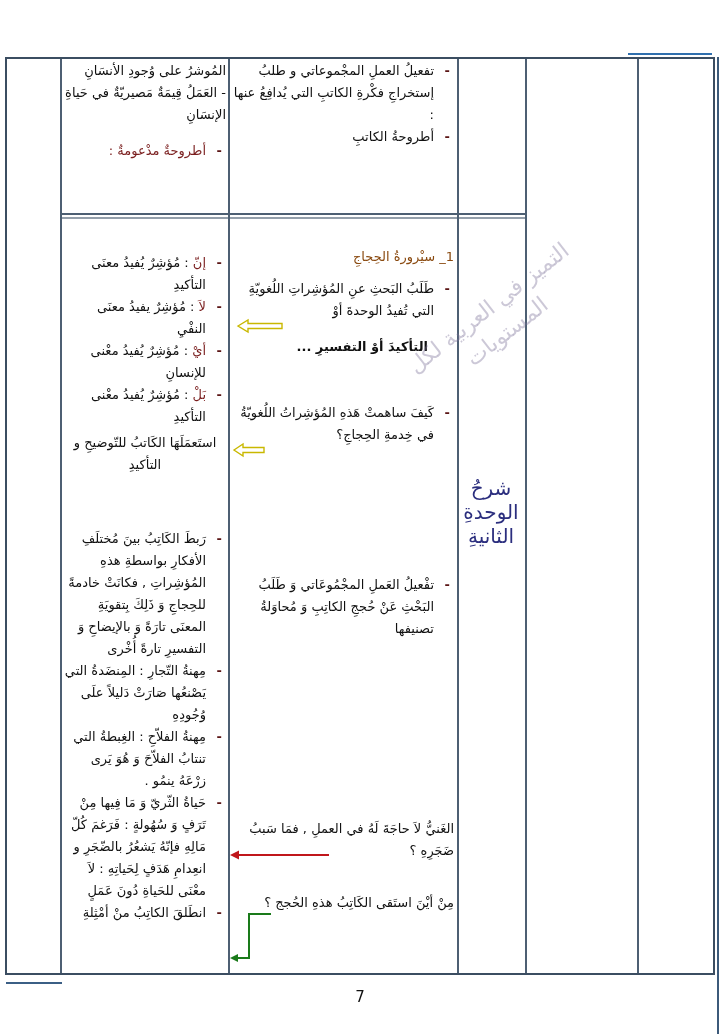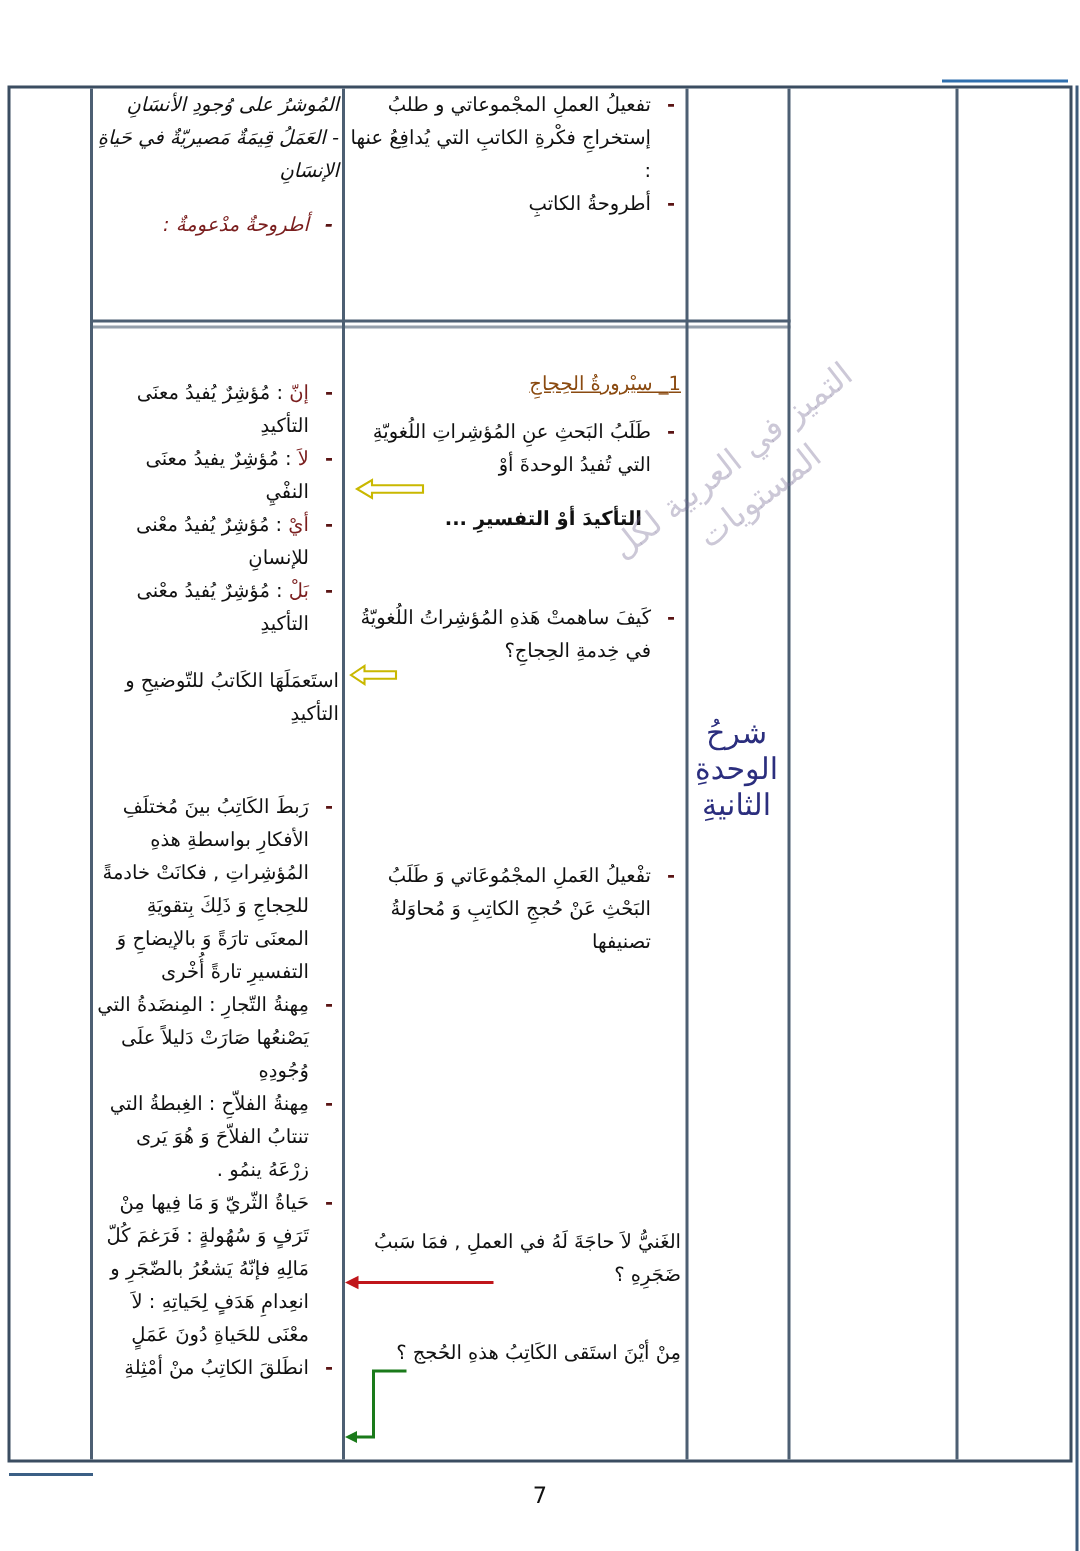--- a/index.html
+++ b/index.html
@@ -21,21 +21,21 @@
   .cell {
     position: absolute; direction: rtl; text-align: right;
     font-size: 13px; line-height: 22px; box-sizing: border-box;
   }
   .item { position: relative; padding-right: 20px; margin: 0; }
   .item .dash {
     position: absolute; right: 4px; top: 0; font-weight: bold; color: #5a1414;
   }
   .item.plain { padding-right: 0; }
   .kw { color: #7a1e1e; }
-  .title { color: #8a4a10; text-decoration: underline; }
+  .title { color: #8a4a10; }
   .gap { height: 14px; }
   .underline { }
 
   .unit-label {
     position: absolute; left: 460px; top: 476px; width: 62px;
     text-align: center; color: #2b2e7e; font-size: 20px; line-height: 24px; direction: rtl;
   }
   .watermark {
     position: absolute; left: 398px; top: 290px; width: 200px; direction: rtl;
     color: rgba(120,110,150,0.38); font-size: 22px; line-height: 30px;
@@ -63,21 +63,21 @@
 
   <div class="hline" style="left:53px;width:467px;top:154px;"></div>
   <div class="hline" style="left:53px;width:467px;top:158px;opacity:0.6;"></div>
 </div>
 
 <div class="cell" style="left:232px; top:60px; width:222px;">
   <p class="item"><span class="dash">-</span><span>تفعيلُ العملِ المجْموعاتي و طلبُ إستخراجِ فكْرةِ الكاتبِ التي يُدافِعُ عنها :</span></p>
   <p class="item"><span class="dash">-</span><span>أطروحةُ الكاتبِ</span></p>
 </div>
 
-<div class="cell" style="left:64px; top:60px; width:162px;font-style:italic;">
+<div class="cell" style="left:64px; top:60px; width:162px;">
   <p class="item plain">المُوشرُ على وُجودِ الأنسَانِ</p>
   <p class="item plain">- العَمَلُ قِيمَةٌ مَصيريّةٌ في حَياةِ الإنسَانِ</p>
   <div class="gap"></div>
   <p class="item"><span class="dash">-</span><span class="kw">أطروحةٌ مدْعومةٌ :</span><br></p>
 </div>
 
 <div class="cell" style="left:232px; top:246px; width:222px;">
   <p class="item plain title">1_ سيْرورةُ الحِجاجِ</p>
   <div style="height:10px"></div>
   <p class="item"><span class="dash">-</span><span>طَلَبُ البَحثِ عنِ المُؤشِراتِ اللُغويّةِ التي تُفيدُ الوحدةَ أوْ</span></p>
@@ -95,21 +95,21 @@
   <p class="item plain">الغَنيُّ لاَ حاجَةَ لَهُ في العملِ , فمَا سَببُ ضَجَرِهِ ؟</p>
   <div style="height:30px"></div>
   <p class="item plain">مِنْ أيْنَ استَقى الكَاتِبُ هذهِ الحُجج ؟</p>
 </div>
 
 <div class="cell" style="left:64px; top:252px; width:162px;">
   <p class="item"><span class="dash">-</span><span class="kw">إنّ</span><span> : مُؤشِرٌ يُفيدُ معنَى التأكيدِ</span></p>
   <p class="item"><span class="dash">-</span><span class="kw">لاَ</span><span> : مُؤشِرٌ يفيدُ معنَى النفْيِ</span></p>
   <p class="item"><span class="dash">-</span><span class="kw">أيْ</span><span> : مُؤشِرٌ يُفيدُ معْنى للإنسانِ</span></p>
   <p class="item"><span class="dash">-</span><span class="kw">بَلْ</span><span> : مُؤشِرٌ يُفيدُ معْنى التأكيدِ</span></p>
-  <p class="item plain" style="margin-top:16px;">استَعمَلَهَا الكَاتبُ للتّوضيحِ و التأكيدِ</p>
+  <p class="item plain" style="margin-top:4px;text-align:center;">استَعمَلَهَا الكَاتبُ للتّوضيحِ و التأكيدِ</p>
 </div>
 
 <div class="cell" style="left:64px; top:528px; width:162px;">
   <p class="item"><span class="dash">-</span><span>رَبطَ الكَاتِبُ بينَ مُختلَفِ الأفكارِ بواسطةِ هذهِ المُؤشِراتِ , فكانَتْ خادمةً للحِجاجِ وَ ذَلِكَ بِتقويَةِ المعنَى تارَةً وَ بالإيضاحِ وَ التفسيرِ تارةً أُخْرى</span></p>
   <p class="item"><span class="dash">-</span><span>مِهنةُ التّجارِ : المِنضَدةُ التي يَصْنعُها صَارَتْ دَليلاً علَى وُجُودِهِ</span></p>
   <p class="item"><span class="dash">-</span><span>مِهنةُ الفلاّحِ : الغِبطةُ التي تنتابُ الفلاّحَ وَ هُوَ يَرى زرْعَهُ ينمُو .</span></p>
   <p class="item"><span class="dash">-</span><span>حَياةُ الثّريّ وَ مَا فِيها مِنْ تَرَفٍ وَ سُهُولةٍ : فَرَغمَ كُلّ مَالِهِ فإنّهُ يَشعُرُ بالضّجَرِ و انعِدامِ هَدَفٍ لِحَياتِهِ : لاَ معْنَى للحَياةِ دُونَ عَمَلٍ</span></p>
   <p class="item"><span class="dash">-</span><span>انطَلقَ الكاتِبُ منْ أمْثِلةِ</span></p>
 </div>
 

